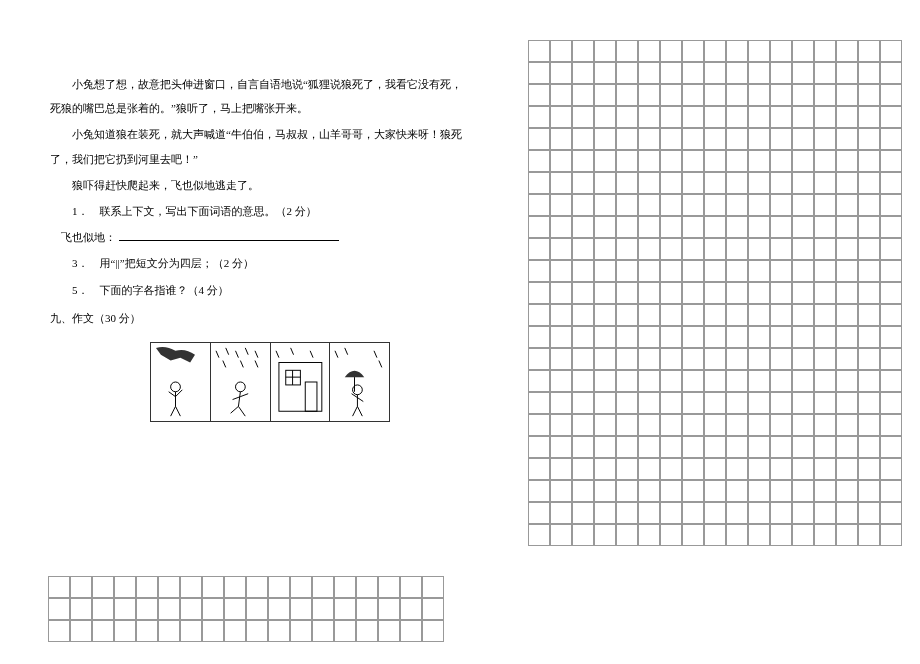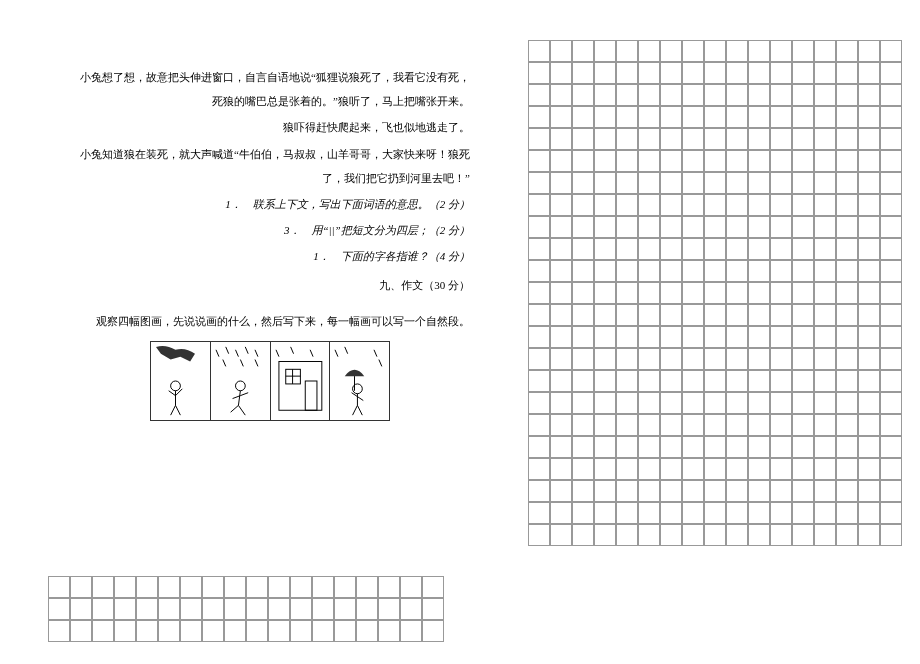--- a/index.html
+++ b/index.html
@@ -8,27 +8,26 @@
       height: 664px;
       background: #fff;
       font-family: "SimSun", "宋体", serif;
       font-size: 11px;
       color: #000;
       position: relative;
     }
     .left-column {
       position: absolute;
       left: 50px;
-      top: 65px;
+      top: 72px;
       width: 420px;
       line-height: 2.2;
-      text-align: right;
     }
     .para { text-indent: 2em; margin-bottom: 2px; }
-    .q-item { text-indent: 2em; margin-bottom: 2px; font-style: italic; }
+    .q-item { text-indent: 2em; margin-bottom: 2px; }
     .q-sub { text-indent: 1em; margin-bottom: 2px; }
     .underline {
       display: inline-block;
       border-bottom: 1px solid #000;
       height: 12px;
       vertical-align: baseline;
     }
     .u-long { width: 220px; }
     .u-med { width: 180px; }
     .u-short { width: 50px; }
@@ -67,33 +66,36 @@
     .cell {
       border: 0.5px solid #999;
     }
     .comic-svg { width: 100%; height: 100%; }
   </style>
 </head>
 <body>
 
 <div class="left-column">
   <p class="para">小兔想了想，故意把头伸进窗口，自言自语地说“狐狸说狼死了，我看它没有死，死狼的嘴巴总是张着的。”狼听了，马上把嘴张开来。</p>
+  <p class="para">小兔知道狼在装死，就大声喊道“牛伯伯，马叔叔，山羊哥哥，大家快来呀！狼死了，我们把它扔到河里去吧！”</p>
   <p class="para">狼吓得赶快爬起来，飞也似地逃走了。</p>
-  <p class="para">小兔知道狼在装死，就大声喊道“牛伯伯，马叔叔，山羊哥哥，大家快来呀！狼死了，我们把它扔到河里去吧！”</p>
 
   <p class="q-item">1．　联系上下文，写出下面词语的意思。（2 分）</p>
+  <p class="q-sub">
+    <span>飞也似地：</span>
+    <span class="underline u-long"></span>
+  </p>
 
 
   <p class="q-item">3．　用“||”把短文分为四层；（2 分）</p>
 
-  <p class="q-item">1．　下面的字各指谁？（4 分）</p>
+  <p class="q-item">5．　下面的字各指谁？（4 分）</p>
 
 
   <p class="section-head">九、作文（30 分）</p>
-  <p class="q-sub">观察四幅图画，先说说画的什么，然后写下来，每一幅画可以写一个自然段。</p>
 
   <div class="comic-strip" title="四格连环画：男孩与下雨场景">
     <div class="comic-panel">
       <svg class="comic-svg" viewBox="0 0 60 80">
         <path d="M5 5 Q15 2 25 8 Q35 5 45 12 L40 20 L30 15 L20 18 L10 12 Z" fill="#333"></path>
         <circle cx="25" cy="45" r="5" fill="none" stroke="#000"></circle>
         <path d="M25 50 L25 65 M25 55 L18 50 M25 55 L32 48 M25 65 L20 75 M25 65 L30 75" stroke="#000" fill="none"></path>
       </svg>
     </div>
     <div class="comic-panel">

